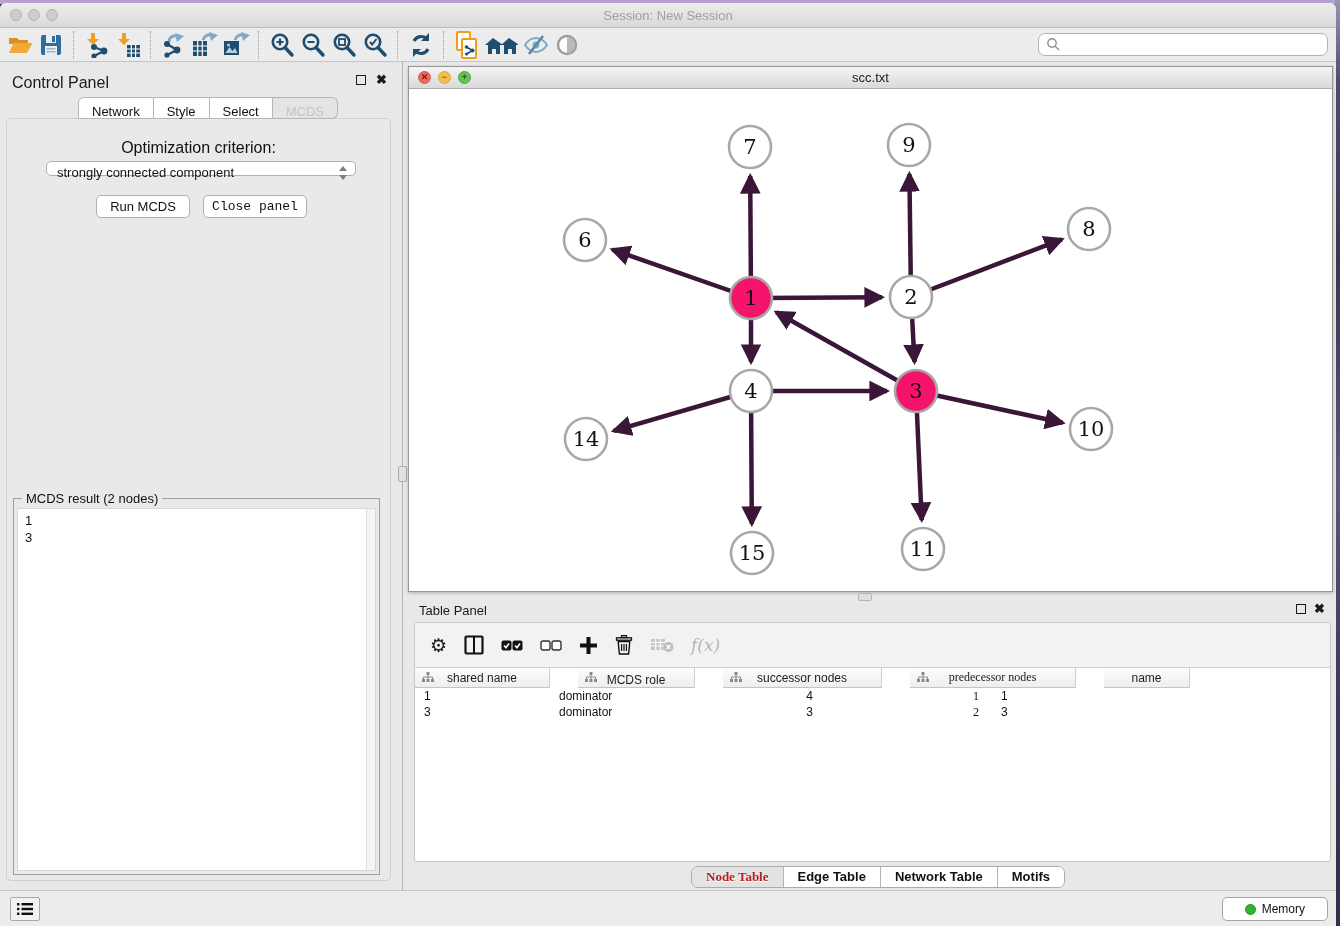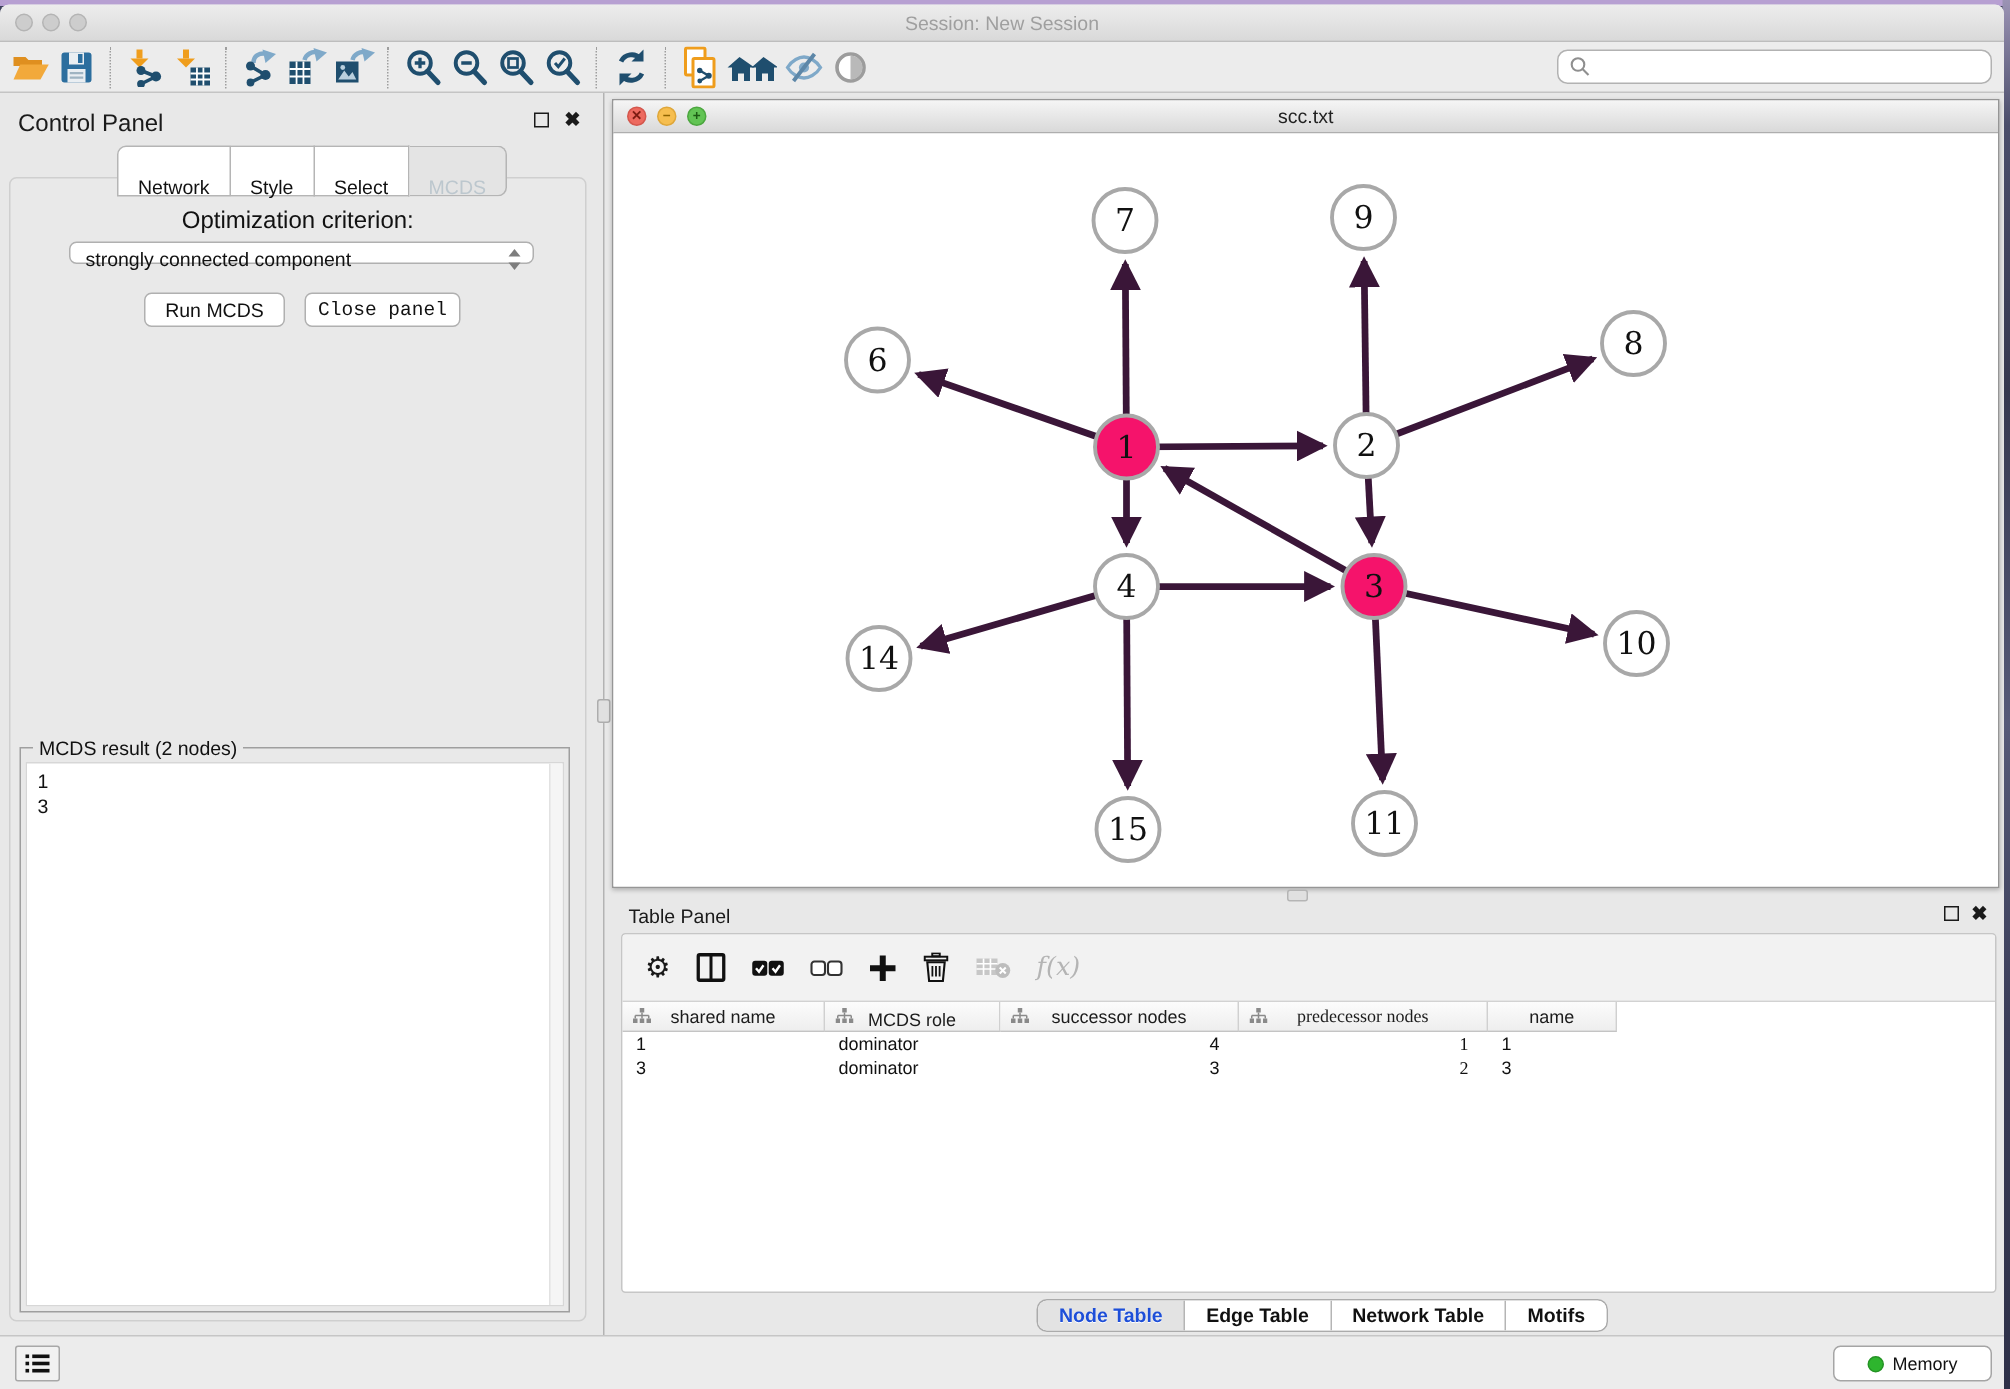--- a/index.html
+++ b/index.html
@@ -24,21 +24,21 @@
 
   .main { position:absolute; top:59px; left:0; right:0; bottom:36px; }
 
   
   .control-panel { position:absolute; left:0; top:0; width:397px; bottom:0; }
   .cp-title { position:absolute; left:12px; top:12px; font-size:16px; color:#1a1a1a; }
   .panel-float { position:absolute; width:10px; height:10px; border:1.5px solid #1a1a1a; background:transparent; }
   .panel-close { position:absolute; font-size:13px; font-weight:bold; color:#1a1a1a; line-height:12px; }
   .cp-float { right:31px; top:13px; } .cp-close { right:10px; top:12px; }
   .cp-tabs { position:absolute; left:78px; top:35px; display:flex; z-index:2; }
-  .cp-tab { height:22px; line-height:21px; padding:16px 13px; font-size:13px; color:#111; background:#fff; border:1px solid #b5b5b5; border-left:none; }
+  .cp-tab { height:22px; line-height:21px; padding:3px 13px; font-size:13px; color:#111; background:#fff; border:1px solid #b5b5b5; border-left:none; }
   .cp-tab:first-child { border-left:1px solid #b5b5b5; border-radius:6px 0 0 0; }
   .cp-tab.active { background:#e4e4e4; color:#bcc7ce; border-radius:0 6px 6px 0; }
   .cp-content { position:absolute; left:6px; right:6px; top:56px; bottom:9px; background:#e9e9e9; border:1px solid #cfcfcf; border-radius:5px; }
   .opt-label { position:absolute; top:20px; left:0; right:0; text-align:center; font-size:16px; color:#111; }
   .select-box { position:absolute; left:39px; top:42px; width:310px; height:15px; background:#fff; border:1px solid #b0b0b0; border-radius:5px; font-size:13px; color:#111; line-height:21px; padding-left:10px; }
   .select-arrows { position:absolute; right:7px; top:3px; width:10px; height:16px; }
   .btn { position:absolute; top:76px; height:23px; background:#fff; border:1px solid #b0b0b0; border-radius:5px; font-size:13px; color:#111; text-align:center; line-height:21px; }
   .btn-run { left:89px; width:94px; } .btn-close { left:196px; width:104px;font-family:Liberation Mono, monospace; }
   .result-box { position:absolute; left:6px; right:10px; top:379px; bottom:5px; border:1px solid #9f9f9f; }
   .result-legend { position:absolute; top:-8px; left:8px; background:#e9e9e9; padding:0 4px; font-size:13px; color:#111; }
@@ -63,31 +63,31 @@
 
   
   .table-panel { position:absolute; left:408px; top:534px; right:3px; bottom:0; }
   .tp-title { position:absolute; left:11px; top:7px; font-size:13px; color:#1a1a1a; }
   .tp-float { right:27px; top:8px; } .tp-close { right:8px; top:7px; }
   .tp-container { position:absolute; left:6px; right:2px; top:26px; height:240px; background:#fff; border:1px solid #c6c6c6; border-radius:3px; overflow:hidden; }
   .tp-toolbar { height:44px; background:#f2f2f2; display:flex; align-items:center; gap:17px; padding-left:15px; }
   .tp-tb-icon { display:flex; align-items:center; justify-content:center; height:28px; }
   .gear-glyph { font-family:"DejaVu Sans",sans-serif; font-size:19px; color:#191919; }
   .fx-glyph { font-family:"DejaVu Serif",serif; font-style:italic; font-size:17px; color:#b4b4b4; }
-  .tbl-header { display:flex; border-top:1px solid #d2d2d2; }
+  .tbl-header { display:flex; border-top:1px solid #d2d2d2;gap:28px; }
   .tbl-hcell { position:relative; height:20px; background:linear-gradient(#fcfcfc,#eeeeee); border-right:1px solid #d0d0d0; border-bottom:1px solid #c4c4c4; font-size:12px; color:#1c1c1c; display:flex; align-items:center; justify-content:center; }
   .tbl-hicon { position:absolute; left:7px; top:4px; }
   .tbl-row { display:flex; height:16px; background:#fff; }
   .tbl-cell { font-size:12px; color:#111; line-height:16px; }
   .al { text-align:left; padding-left:9px; } .ar { text-align:right; padding-right:13px; }
   .w0{width:135px;} .w1{width:117px;align-items:flex-end;} .w2{width:159px;} .w3{width:166px;font-family:Liberation Serif, serif;} .w4{width:86px;}
   .tp-tabs { position:absolute; left:283px; top:270px; display:flex; height:22px; border:1px solid #ababab; border-radius:7px; overflow:hidden; background:#fff; }
   .tp-tab { font-size:13px; font-weight:600; color:#111; background:#fff; border-right:1px solid #b5b5b5; padding:0 14px; line-height:20px; }
   .tp-tab:last-child { border-right:none; }
-  .tp-tab.active { background:#e3e3e3; color:#1d4ed8; text-shadow:0 1px 0 #fff; }
+  .tp-tab.active { background:#e3e3e3; color:#b91c1c; text-shadow:0 1px 0 #fff;font-family:Liberation Serif, serif; }
 
   
   .statusbar { position:absolute; left:0; right:0; bottom:0; height:36px; background:#ececec; border-top:1px solid #c6c6c6; }
   .list-btn { position:absolute; left:10px; top:6px; width:30px; height:24px; background:#f2f2f2; border:1px solid #a8a8a8; border-radius:2px; display:flex; align-items:center; justify-content:center; }
   .memory-btn { position:absolute; right:8px; top:6px; height:24px; background:#fff; border:1px solid #a5a5a5; border-radius:5px; display:flex; align-items:center; gap:6px; padding:0 22px; font-size:12px; color:#111; }
   .mem-dot { width:11px; height:11px; border-radius:50%; background:#2eb52e; border:1px solid #249324; }
 </style>
 </head>
 <body>
 

